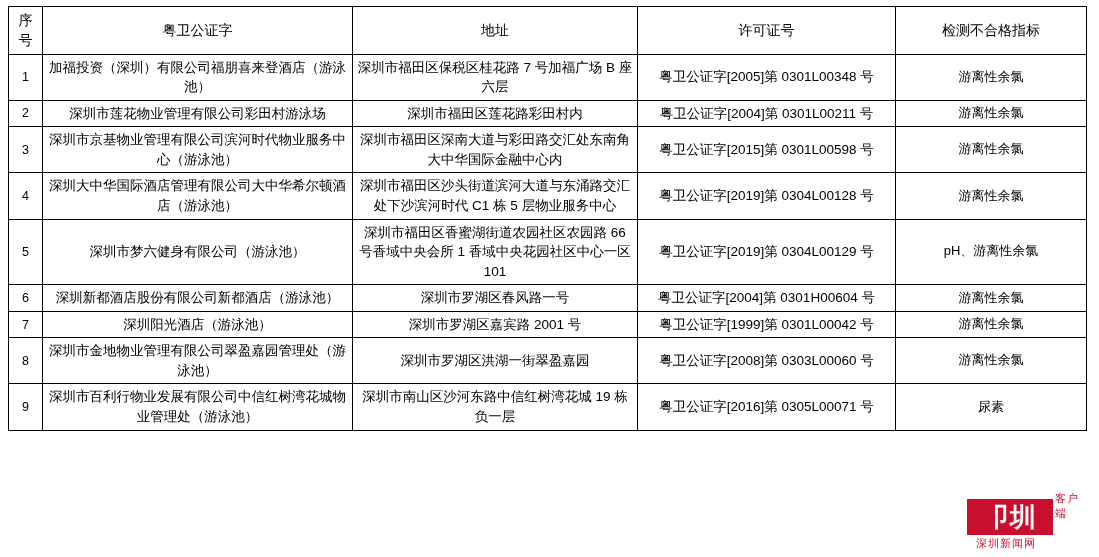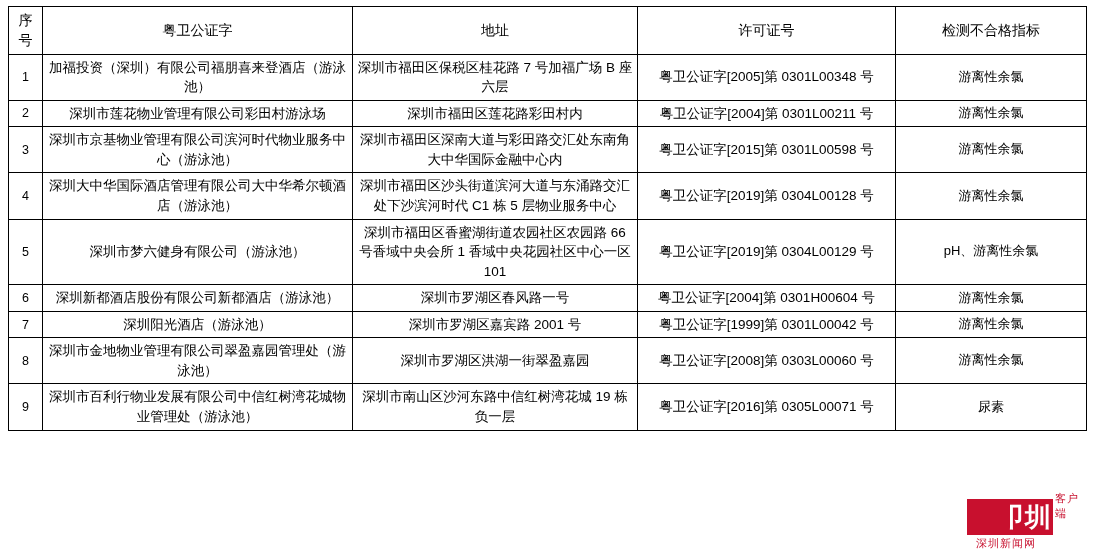--- a/index.html
+++ b/index.html
@@ -71,21 +71,21 @@
     position: absolute;
     left: 0;
     bottom: 16px;
     width: 86px;
     height: 36px;
     background: #c8102e;
     color: #ffffff;
     font-size: 26px;
     font-weight: bold;
     line-height: 36px;
-    text-align: right;
+    text-align: center;
     letter-spacing: 2px;
     font-family: "DejaVu Sans", sans-serif;
   }
   .logo-sub {
     position: absolute;
     left: 88px;
     bottom: 30px;
     font-size: 11px;
     color: #c8102e;
     letter-spacing: 1px;

